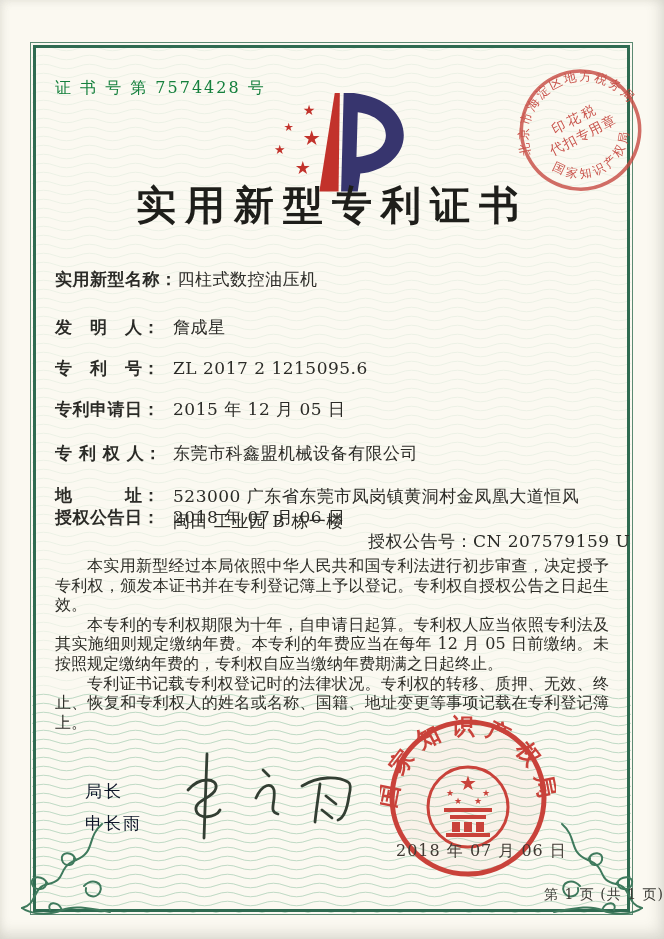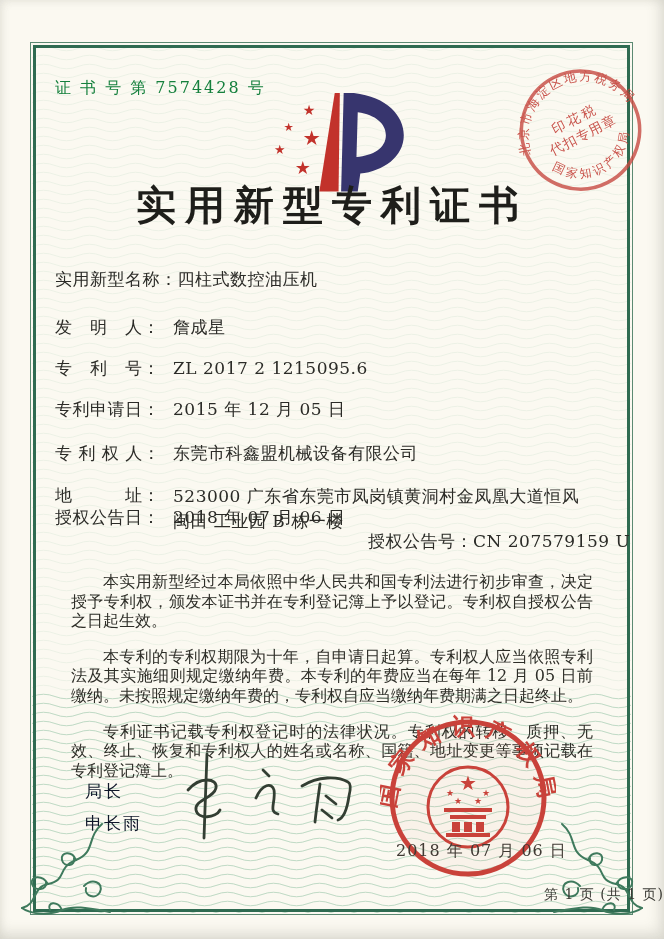--- a/index.html
+++ b/index.html
@@ -11,25 +11,25 @@
     border-right:2px solid #c2c2ba;border-bottom:3px solid #b5b5ad;
   }
   .frame{position:absolute;left:30px;top:42px;width:601px;height:871px;
     border:1px solid #5c8a72;}
   .frame-inner{position:absolute;inset:2px;border:3px solid #2f6b51;}
   .abs{position:absolute;}
   .cert-no{left:55px;top:78px;font-size:16px;letter-spacing:2px;color:#15803d;}
   .title{left:0;top:178px;width:664px;text-align:center;font-size:40px;font-weight:700;
     letter-spacing:9px;color:#1e1e1a;}
   .row{left:55px;font-size:17px;letter-spacing:.5px;white-space:nowrap;}
-  .row .lbl{display:inline-block;min-width:118px;}
+  .row .lbl{display:inline-block;min-width:118px;font-weight:bold;}
   .addr-val{display:inline-block;vertical-align:top;white-space:normal;width:420px;line-height:25px;}
   .grant-right{left:368px;}
   .paras{left:55px;top:556px;width:554px;font-size:16px;line-height:19.6px;text-align:justify;color:#2e2e28;}
-  .paras p{margin:16px;text-indent:2em;}
+  .paras p{margin:0;text-indent:2em;}
   .sig-label{left:85px;font-size:17px;letter-spacing:2px;color:#0f172a;}
   .footer{left:0;top:886px;width:664px;text-align:right;font-size:14px;letter-spacing:1px;color:#3a3a34;}
   .seal-date{left:396px;top:841px;font-size:16px;letter-spacing:1px;color:#403a34;z-index:6;}
   svg text{font-family:"DejaVu Sans","Liberation Sans",sans-serif;}
   .tax-stamp{transform:rotate(-27deg);opacity:.92;}
   .z1{z-index:1}.z2{z-index:2}.z3{z-index:3}.z5{z-index:5}
 </style>
 </head>
 <body>
 

